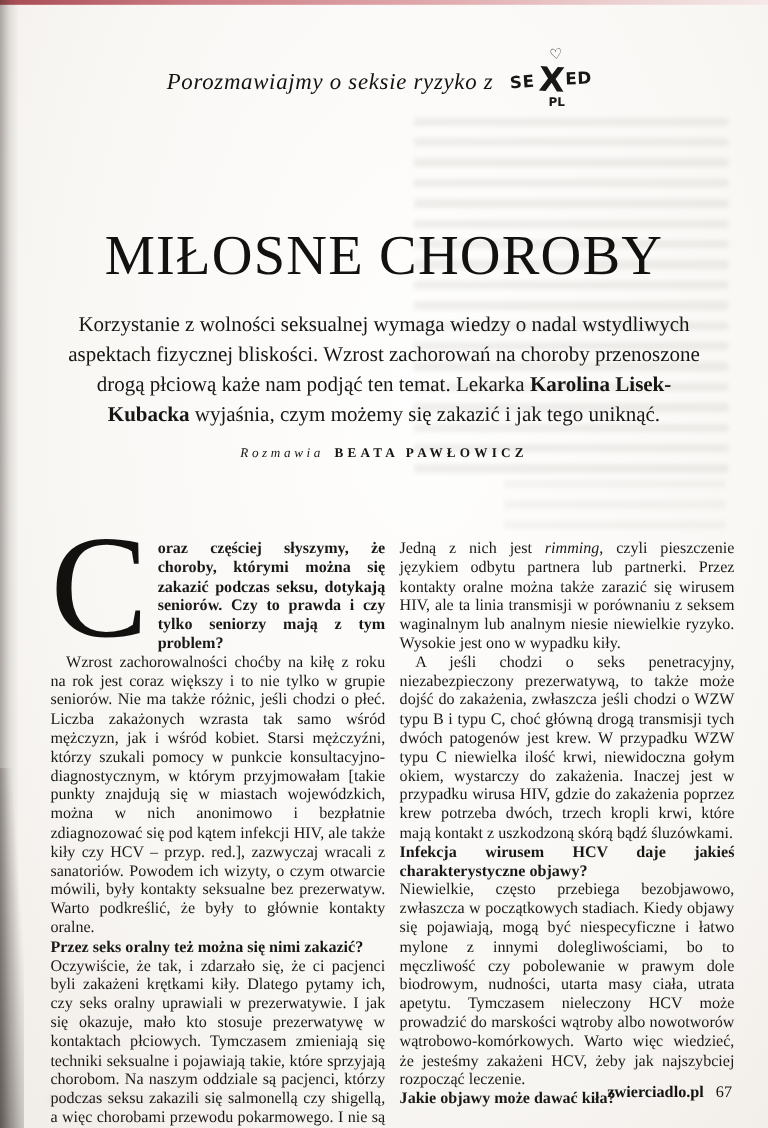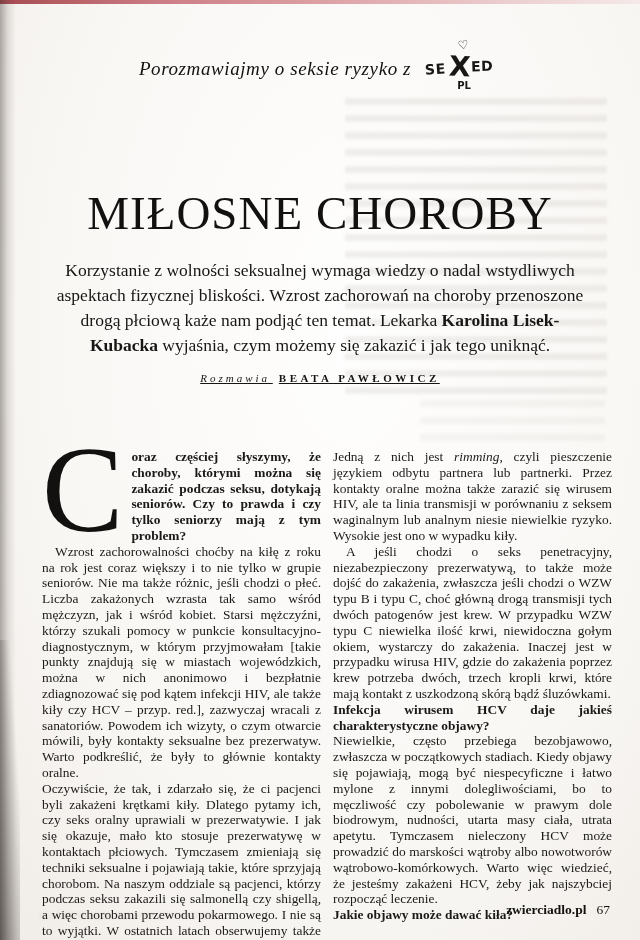--- a/index.html
+++ b/index.html
@@ -65,21 +65,21 @@
     position:absolute;top:186px;left:0;width:640px;text-align:center;
     font-size:47px;letter-spacing:1px;font-weight:400;color:#131110;
   }
   .lead{
     position:absolute;top:258px;left:55px;width:530px;text-align:center;
     font-size:17.5px;line-height:1.42;color:#181614;
   }
   .lead b{font-weight:700;}
   .byline{
     position:absolute;top:372px;left:0;width:640px;text-align:center;
-    font-size:11px;color:#171512;text-decoration:underline;
+    font-size:11px;color:#171512;
   }
   .byline .label{font-style:italic;letter-spacing:3px;}
   .byline .author{font-weight:700;letter-spacing:3.5px;margin-left:6px;}
 
   
   .body-cols{
     position:absolute;top:449px;left:42px;width:570px;height:440px;
     display:flex;gap:12px;
   }
   .col{width:279px;font-size:13.4px;line-height:15.8px;text-align:justify;color:#1b1917;}
@@ -137,20 +137,21 @@
     <span class="label">Rozmawia</span>
     <span class="author">BEATA PAWŁOWICZ</span>
   </div>
 
   <div class="body-cols">
 
     <div class="col">
       <span class="drop-cap">C</span>
       <p class="qa-question">oraz częściej słyszymy, że choroby, którymi można się zakazić podczas seksu, dotykają seniorów. Czy to prawda i czy tylko seniorzy mają z tym problem?</p>
       <p class="indent">Wzrost zachorowalności choćby na kiłę z roku na rok jest coraz większy i to nie tylko w grupie seniorów. Nie ma także różnic, jeśli chodzi o płeć. Liczba zakażonych wzrasta tak samo wśród mężczyzn, jak i wśród kobiet. Starsi mężczyźni, którzy szukali pomocy w punkcie konsultacyjno-diagnostycznym, w którym przyjmowałam [takie punkty znajdują się w miastach wojewódzkich, można w nich anonimowo i bezpłatnie zdiagnozować się pod kątem infekcji HIV, ale także kiły czy HCV – przyp. red.], zazwyczaj wracali z sanatoriów. Powodem ich wizyty, o czym otwarcie mówili, były kontakty seksualne bez prezerwatyw. Warto podkreślić, że były to głównie kontakty oralne.</p>
+      <p class="qa-question">Przez seks oralny też można się nimi zakazić?</p>
       <p>Oczywiście, że tak, i zdarzało się, że ci pacjenci byli zakażeni krętkami kiły. Dlatego pytamy ich, czy seks oralny uprawiali w prezerwatywie. I jak się okazuje, mało kto stosuje prezerwatywę w kontaktach płciowych. Tymczasem zmieniają się techniki seksualne i pojawiają takie, które sprzyjają chorobom. Na naszym oddziale są pacjenci, którzy podczas seksu zakazili się salmonellą czy shigellą, a więc chorobami przewodu pokarmowego. I nie są to wyjątki. W ostatnich latach obserwujemy także wzrost infekcji przewodu pokarmowego z zapaleniem wątroby typu A, do których doszło podczas stosunku płciowego. Dlatego WZW typu A zaliczamy obecnie do infekcji przenoszonych drogą płciową i zachęcamy do szczepień ochronnych.</p>
     </div>
 
     <div class="col">
       <p><span>Jedną z nich jest</span> <span class="ital">rimming</span><span>, czyli pieszczenie językiem odbytu partnera lub partnerki. Przez kontakty oralne można także zarazić się wirusem HIV, ale ta linia transmisji w porównaniu z seksem waginalnym lub analnym niesie niewielkie ryzyko. Wysokie jest ono w wypadku kiły.</span></p>
       <p class="indent">A jeśli chodzi o seks penetracyjny, niezabezpieczony prezerwatywą, to także może dojść do zakażenia, zwłaszcza jeśli chodzi o WZW typu B i typu C, choć główną drogą transmisji tych dwóch patogenów jest krew. W przypadku WZW typu C niewielka ilość krwi, niewidoczna gołym okiem, wystarczy do zakażenia. Inaczej jest w przypadku wirusa HIV, gdzie do zakażenia poprzez krew potrzeba dwóch, trzech kropli krwi, które mają kontakt z uszkodzoną skórą bądź śluzówkami.</p>
       <p class="qa-question">Infekcja wirusem HCV daje jakieś charakterystyczne objawy?</p>
       <p>Niewielkie, często przebiega bezobjawowo, zwłaszcza w początkowych stadiach. Kiedy objawy się pojawiają, mogą być niespecyficzne i łatwo mylone z innymi dolegliwościami, bo to męczliwość czy pobolewanie w prawym dole biodrowym, nudności, utarta masy ciała, utrata apetytu. Tymczasem nieleczony HCV może prowadzić do marskości wątroby albo nowotworów wątrobowo-komórkowych. Warto więc wiedzieć, że jesteśmy zakażeni HCV, żeby jak najszybciej rozpocząć leczenie.</p>
       <p class="qa-question">Jakie objawy może dawać kiła?</p>
 

